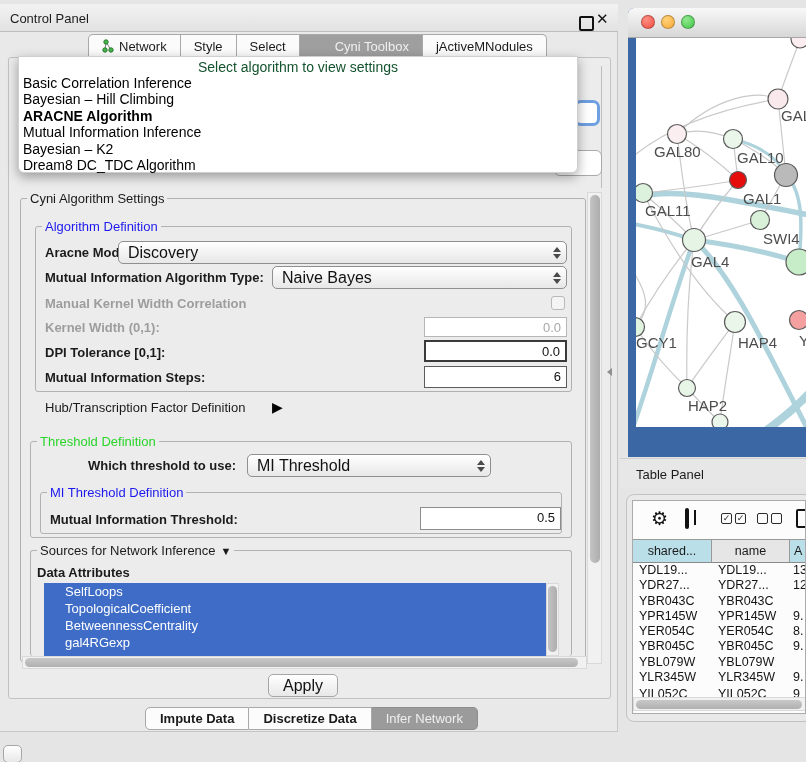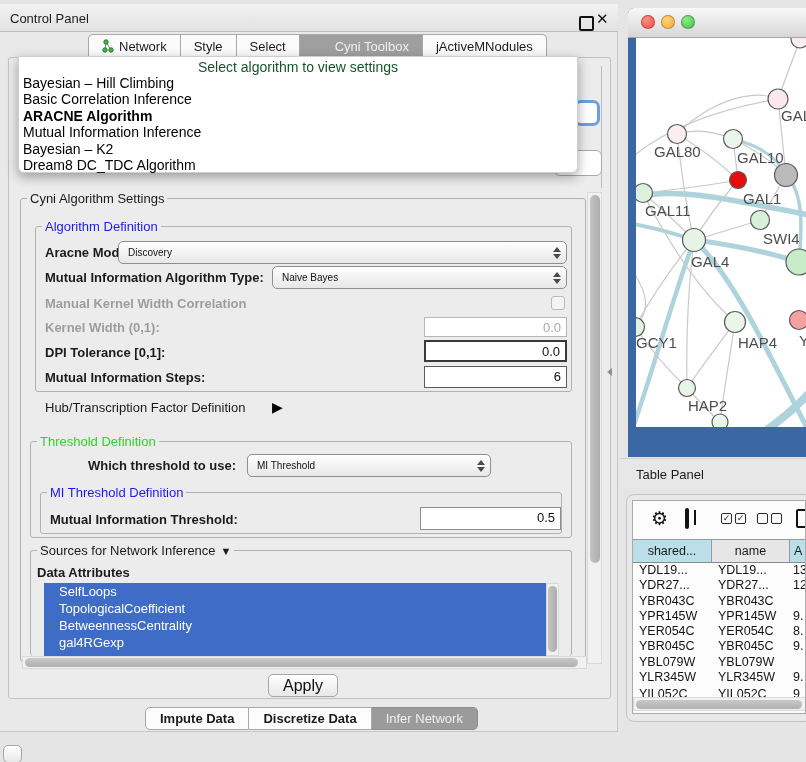--- a/index.html
+++ b/index.html
@@ -37,31 +37,31 @@
   
   .groupbox{border:1px solid #b1b1b1;border-radius:3px;box-sizing:border-box;}
   .gb-label{position:absolute;top:-8px;left:6px;background:#ececec;padding:0 3px;font-size:13px;color:#1b1b1b;white-space:nowrap;}
   .gb-label.blue{color:#1d19ee;}
   .gb-label.green{color:#2ad42a;}
   .lbl{font-size:13px;color:#1b1b1b;white-space:nowrap;}
   .lbl.b{font-weight:bold;}
   .lbl.dis{color:#9d9d9d;font-weight:bold;}
   
   .combo{background:linear-gradient(#ffffff,#e7e7e7);border:1px solid #8f8f8f;border-radius:5px;
-         font-size:10px;color:#111;display:flex;align-items:center;box-sizing:border-box;}
+         font-size:16px;color:#111;display:flex;align-items:center;box-sizing:border-box;}
   .combo .txt{padding-left:9px;flex:1;}
   .combo .steppers{width:18px;display:flex;flex-direction:column;align-items:center;justify-content:center;gap:2px;}
   .tri-up{width:0;height:0;border-left:4px solid transparent;border-right:4px solid transparent;border-bottom:5px solid #4a4a4a;}
   .tri-dn{width:0;height:0;border-left:4px solid transparent;border-right:4px solid transparent;border-top:5px solid #4a4a4a;}
   
   .field{background:#fff;box-sizing:border-box;font-size:13px;text-align:right;padding:2px 5px 0 0;color:#111;}
   .checkbox{width:14px;height:14px;border:1px solid #b9b9b9;border-radius:3px;background:#f4f4f4;box-sizing:border-box;}
   
   .sel-list{background:#3e6cc7;color:#fff;font-size:13px;}
-  .sel-item{line-height:17px;padding-left:15px;white-space:nowrap;}
+  .sel-item{line-height:17px;padding-left:21px;white-space:nowrap;}
   
   .sb-track{background:#f1f1f1;border:1px solid #d9d9d9;box-sizing:border-box;}
   .sb-thumb{background:linear-gradient(90deg,#c4c4c4,#adadad);border-radius:6px;}
   .sb-thumb-h{background:linear-gradient(#c8c8c8,#b0b0b0);border-radius:6px;}
   .btn{background:linear-gradient(#ffffff,#e8e8e8);border:1px solid #a6a6a6;border-radius:5px;
        font-size:16px;color:#111;text-align:center;box-sizing:border-box;}
   
   .bottom-tabs{left:145px;top:707px;height:23px;display:flex;}
   .btab{background:#fcfcfc;border:1px solid #a8a8a8;border-left:none;font-size:13px;font-weight:bold;color:#1a1a1a;
         display:flex;align-items:center;padding:0 14px;}
@@ -123,22 +123,22 @@
 </div>
 
 <div class="abs cp-body"></div>
 
 <div class="abs frag-line-v"></div>
 <div class="abs frag-combo"></div>
 <div class="abs frag-box"></div>
 
 <div class="abs dropdown">
   <div class="dd-placeholder">Select algorithm to view settings</div>
+  <div class="dd-item">Basic Correlation Inference</div>
   <div class="dd-item">Bayesian – Hill Climbing</div>
-  <div class="dd-item">Basic Correlation Inference</div>
   <div class="dd-item bold">ARACNE Algorithm</div>
   <div class="dd-item">Mutual Information Inference</div>
   <div class="dd-item">Bayesian – K2</div>
   <div class="dd-item">Dream8 DC_TDC Algorithm</div>
 </div>
 
 <div class="abs groupbox" style="left:20px;top:198px;width:566px;height:464px;">
   <span class="gb-label">Cyni Algorithm Settings</span>
 </div>
 

